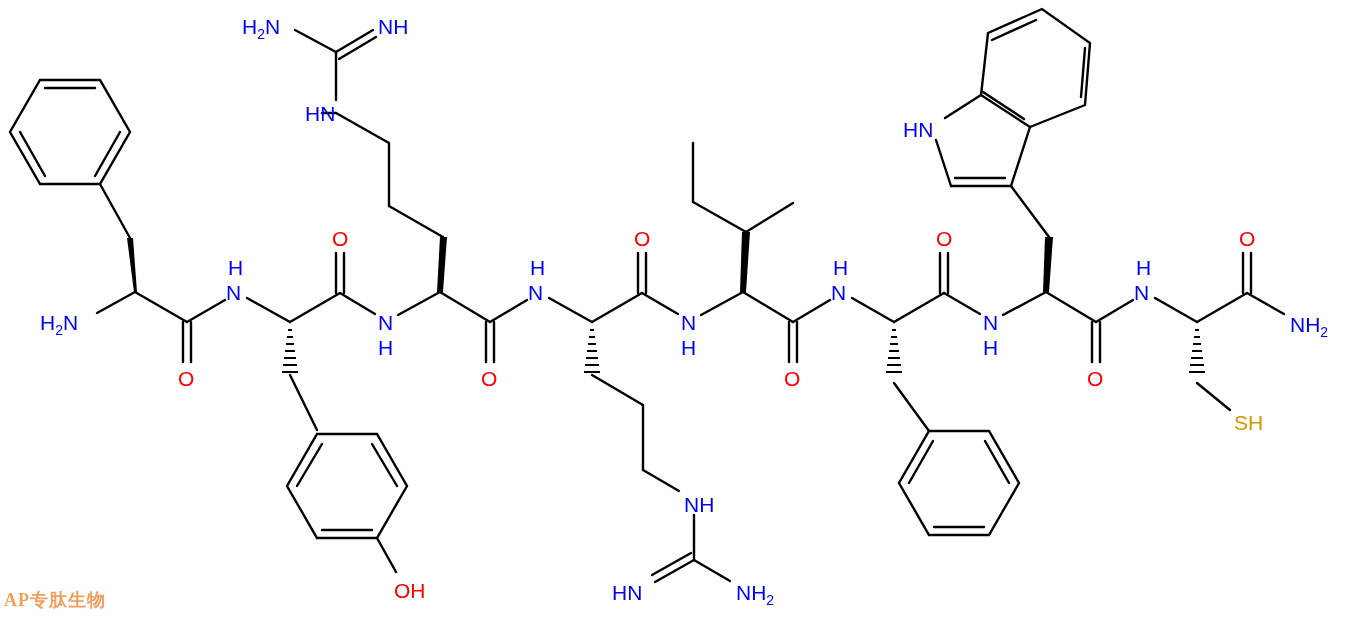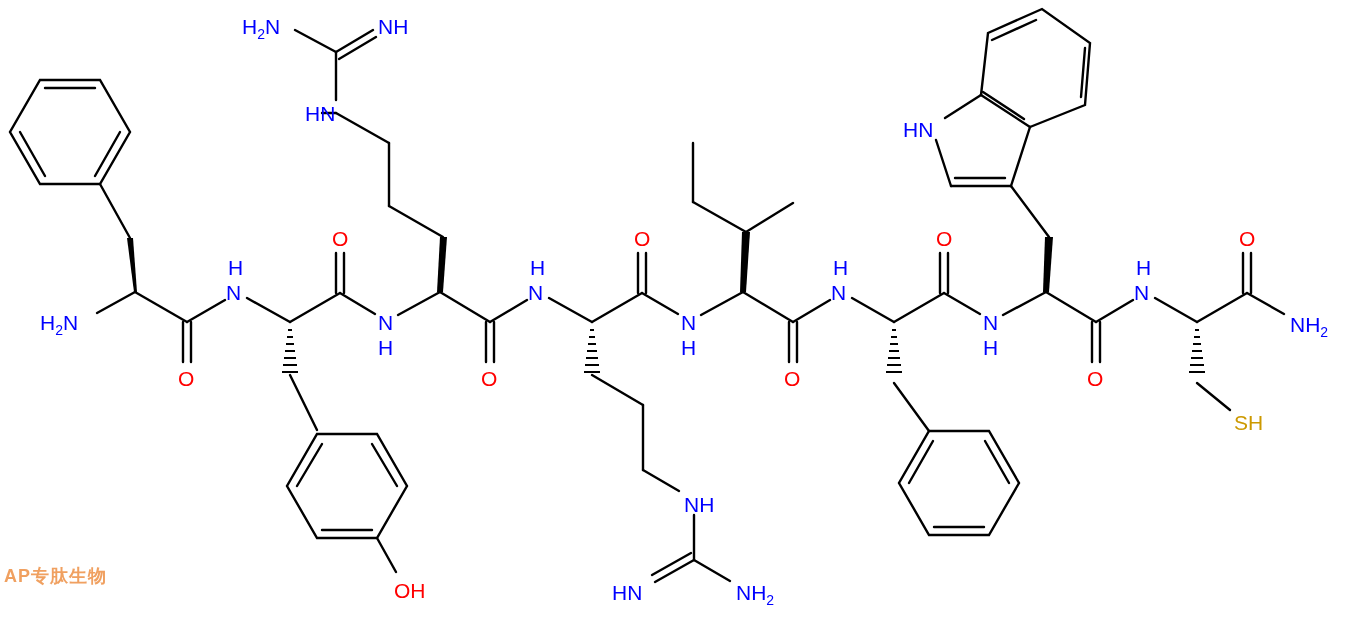--- a/index.html
+++ b/index.html
@@ -4,21 +4,21 @@
 <style>
   html, body { margin:0; padding:0; background:#ffffff; }
   body { width:1353px; height:618px; position:relative; overflow:hidden; font-family:"Liberation Sans", sans-serif; }
   svg { position:absolute; left:0; top:0; }
   .bond { stroke:#000; stroke-width:2.4; fill:none; stroke-linecap:round; }
   .lbl { font-family:"Liberation Sans", sans-serif; font-size:21px; }
   .sub { font-size:14px; }
   .N { fill:#0000ff; }
   .O { fill:#ff0000; }
   .S { fill:#cc9900; }
-  .wm { position:absolute; left:4px; top:564px; font-size:18px; color:#f0a060; font-weight:bold; letter-spacing:1px; font-family:Liberation Sans, sans-serif;text-align:right; }
+  .wm { position:absolute; left:4px; top:588px; font-size:18px; color:#f0a060; font-weight:bold; letter-spacing:1px; font-family:Liberation Serif, serif;text-align:right; }
 </style>
 </head>
 <body>
 
 <svg width="1353" height="618" viewBox="0 0 1353 618">
 
   <g>
     <polygon class="bond" points="40,80 100,80 130,132 100,184 40,184 10,132"></polygon>
     <line class="bond" x1="45" y1="88" x2="95" y2="88"></line>
     <line class="bond" x1="20" y1="132" x2="45" y2="176"></line>

